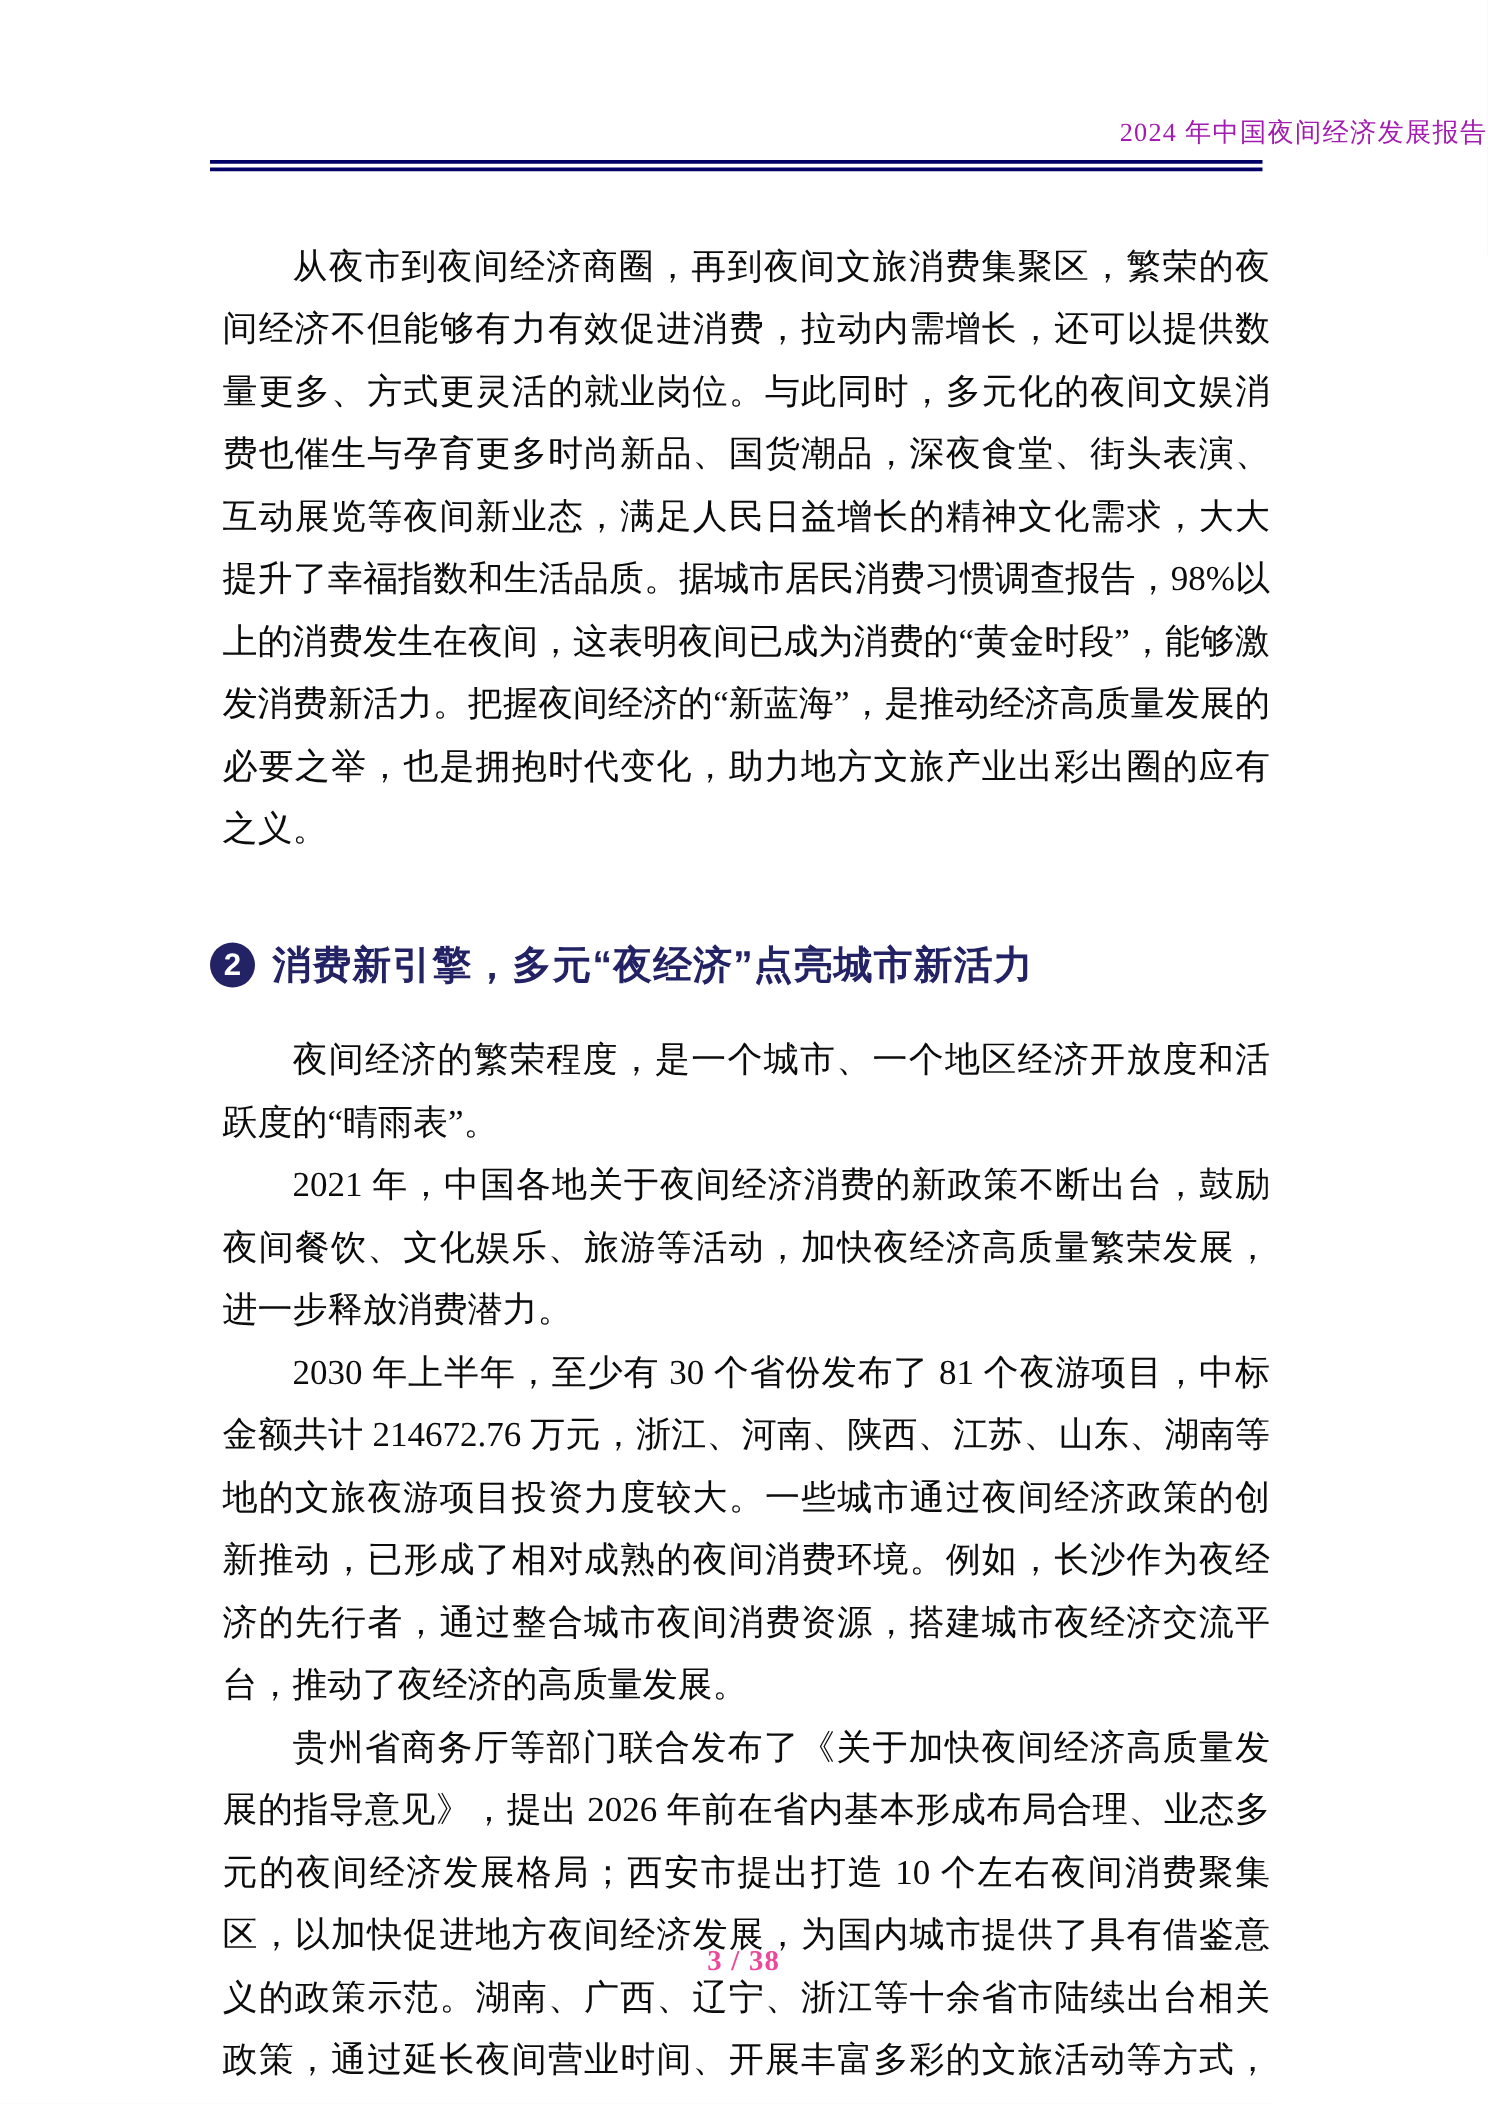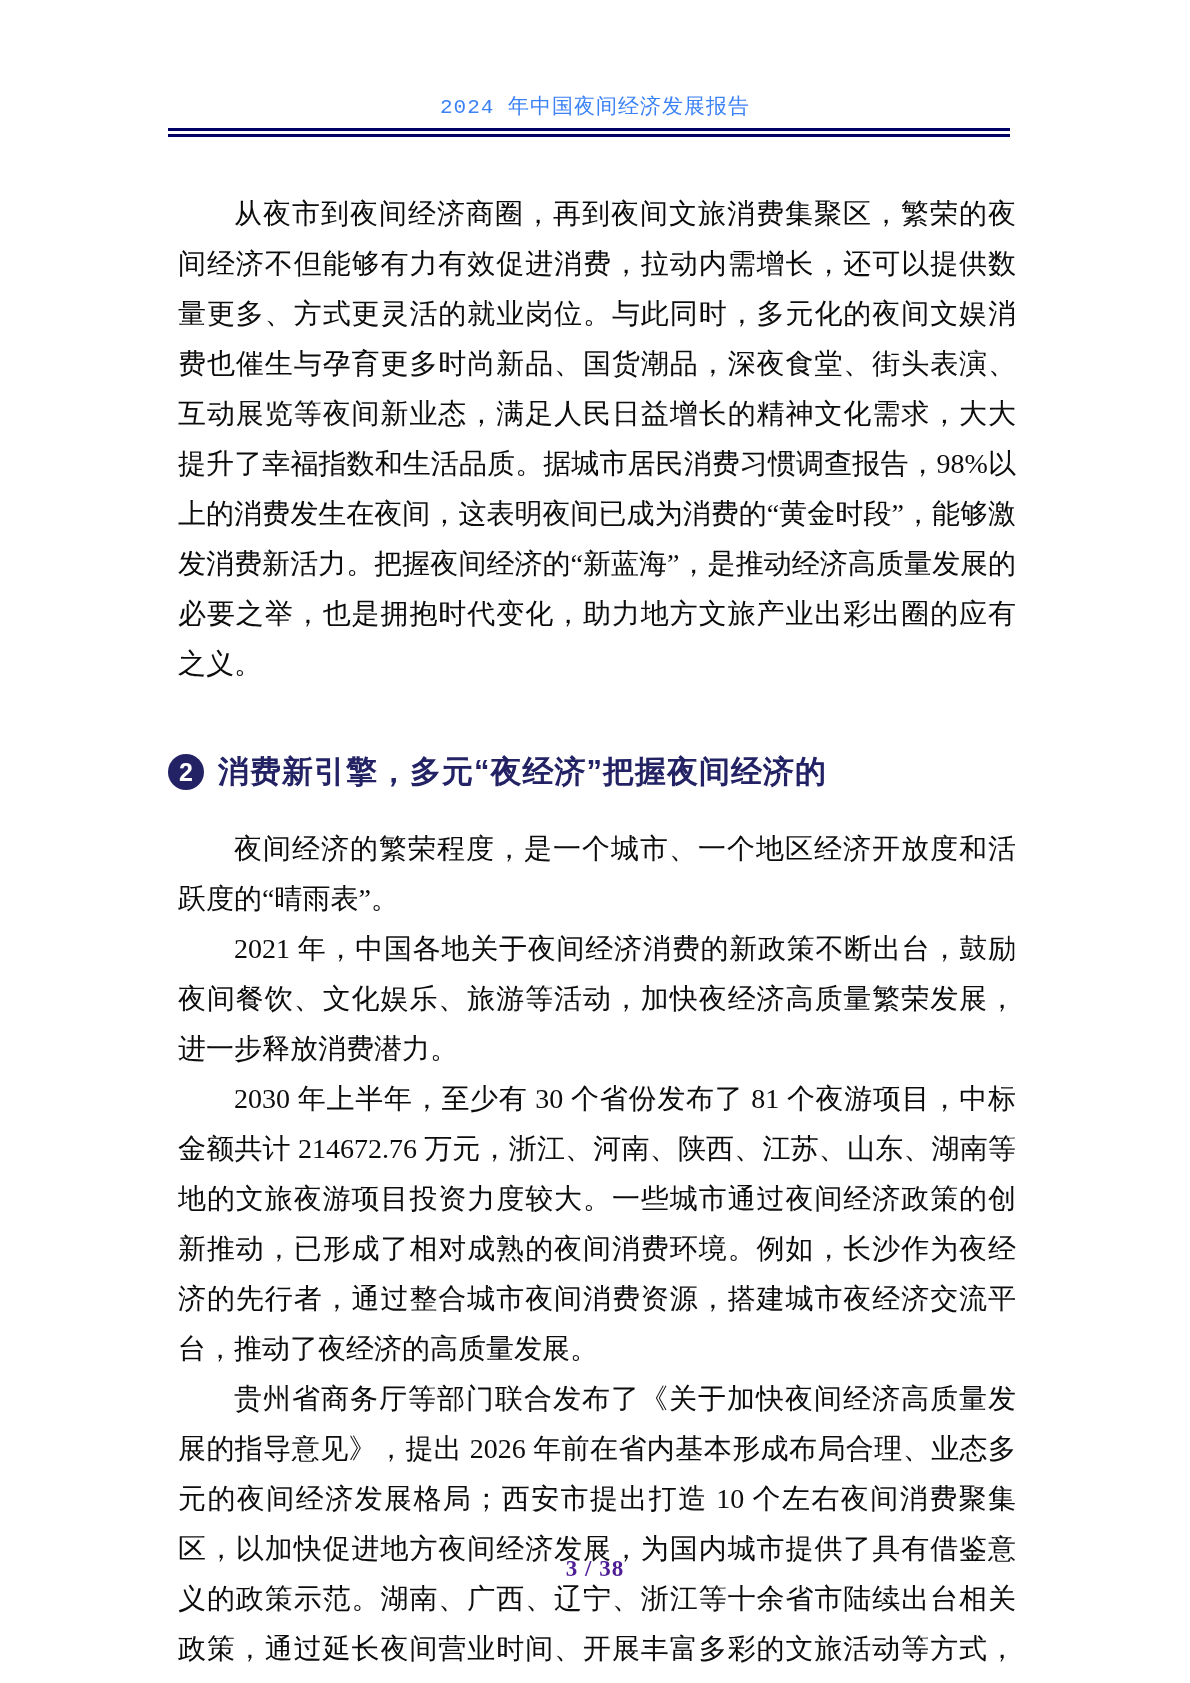--- a/index.html
+++ b/index.html
@@ -15,25 +15,24 @@
     background: #ffffff;
     overflow: hidden;
     color: #111111;
   }
   
   .header-title {
     position: absolute;
     top: 92px;
     left: 0;
     width: 100%;
-    text-align: center;
+    text-align: right;
     font-size: 21px;
     letter-spacing: 1px;
-    color: #3b82f6;
-    font-family: Liberation Mono, monospace;
+    color: #a21caf;
   }
   .header-rule {
     position: absolute;
     top: 128px;
     left: 168px;
     width: 842px;
     height: 3px;
     border-top: 3px solid #000066;
     border-bottom: 3px solid #000066;
     background: #ffffff;
@@ -85,40 +84,40 @@
   }
   
   .footer-pagenum {
     position: absolute;
     top: 1556px;
     left: 0;
     width: 100%;
     text-align: center;
     font-size: 23px;
     font-weight: bold;
-    color: #4c1d95;
+    color: #ec4899;
     letter-spacing: 1px;
   }
 </style>
 </head>
 <body>
 
 <div class="page">
 
   <div class="header-title">2024 年中国夜间经济发展报告</div>
 
   <div class="header-rule"></div>
 
   <div class="doc-body">
 
     <p>从夜市到夜间经济商圈，再到夜间文旅消费集聚区，繁荣的夜间经济不但能够有力有效促进消费，拉动内需增长，还可以提供数量更多、方式更灵活的就业岗位。与此同时，多元化的夜间文娱消费也催生与孕育更多时尚新品、国货潮品，深夜食堂、街头表演、互动展览等夜间新业态，满足人民日益增长的精神文化需求，大大提升了幸福指数和生活品质。据城市居民消费习惯调查报告，98%以上的消费发生在夜间，这表明夜间已成为消费的“黄金时段”，能够激发消费新活力。把握夜间经济的“新蓝海”，是推动经济高质量发展的必要之举，也是拥抱时代变化，助力地方文旅产业出彩出圈的应有之义。</p>
 
     <div class="section-heading">
       <span class="section-badge">2</span>
-      <span class="section-title-text">消费新引擎，多元“夜经济”把握夜间经济的</span>
+      <span class="section-title-text">消费新引擎，多元“夜经济”点亮城市新活力</span>
     </div>
 
     <p>夜间经济的繁荣程度，是一个城市、一个地区经济开放度和活跃度的“晴雨表”。</p>
 
     <p>2021 年，中国各地关于夜间经济消费的新政策不断出台，鼓励夜间餐饮、文化娱乐、旅游等活动，加快夜经济高质量繁荣发展，进一步释放消费潜力。</p>
 
     <p>2030 年上半年，至少有 30 个省份发布了 81 个夜游项目，中标金额共计 214672.76 万元，浙江、河南、陕西、江苏、山东、湖南等地的文旅夜游项目投资力度较大。一些城市通过夜间经济政策的创新推动，已形成了相对成熟的夜间消费环境。例如，长沙作为夜经济的先行者，通过整合城市夜间消费资源，搭建城市夜经济交流平台，推动了夜经济的高质量发展。</p>
 
     <p>贵州省商务厅等部门联合发布了《关于加快夜间经济高质量发展的指导意见》，提出 2026 年前在省内基本形成布局合理、业态多元的夜间经济发展格局；西安市提出打造 10 个左右夜间消费聚集区，以加快促进地方夜间经济发展，为国内城市提供了具有借鉴意义的政策示范。湖南、广西、辽宁、浙江等十余省市陆续出台相关政策，通过延长夜间营业时间、开展丰富多彩的文旅活动等方式，大力发展夜经济。</p>
 

